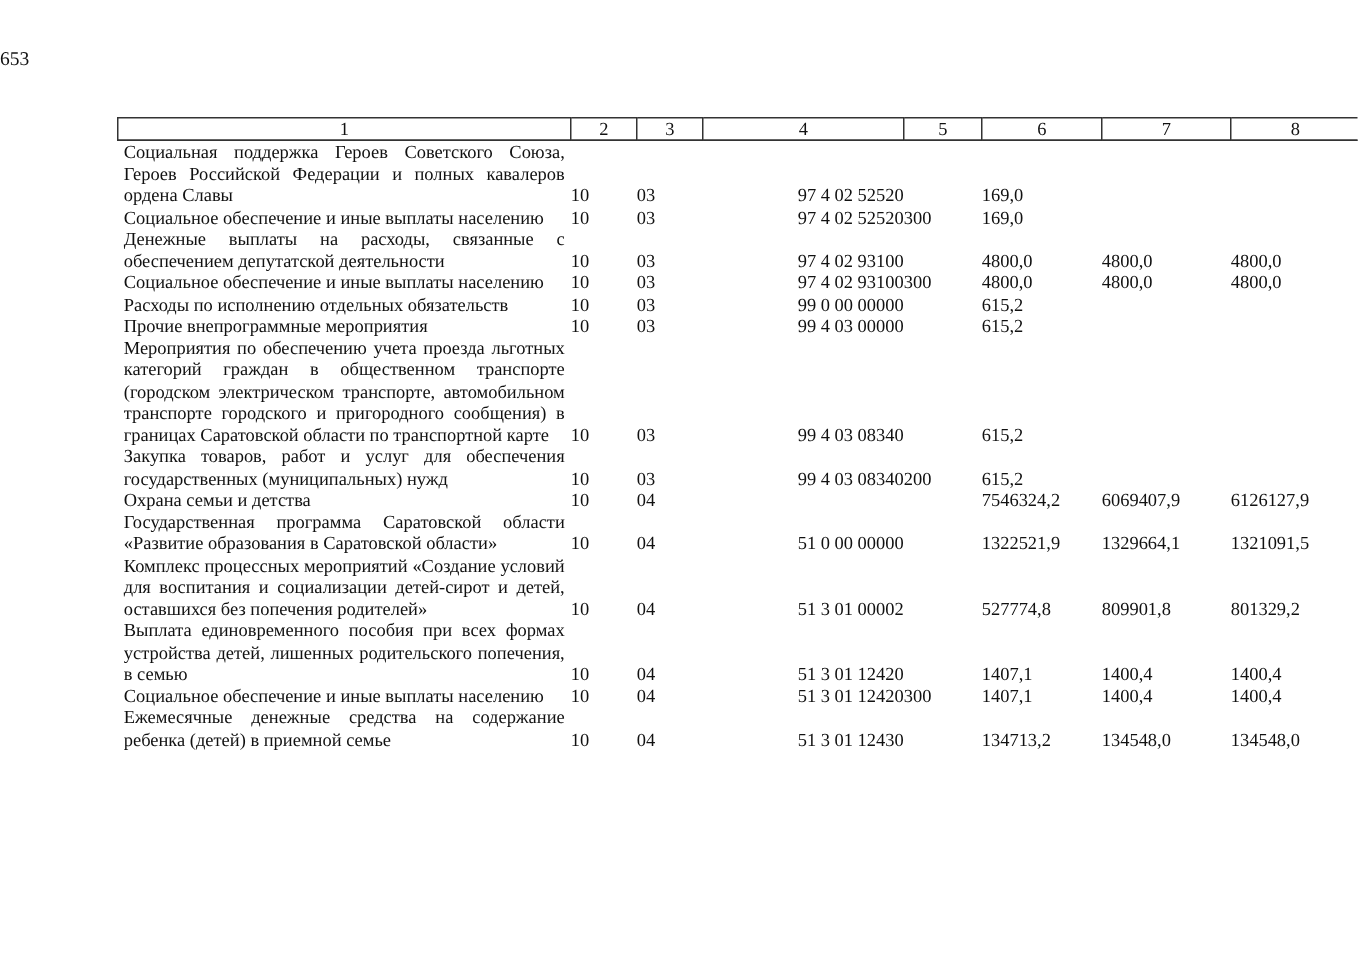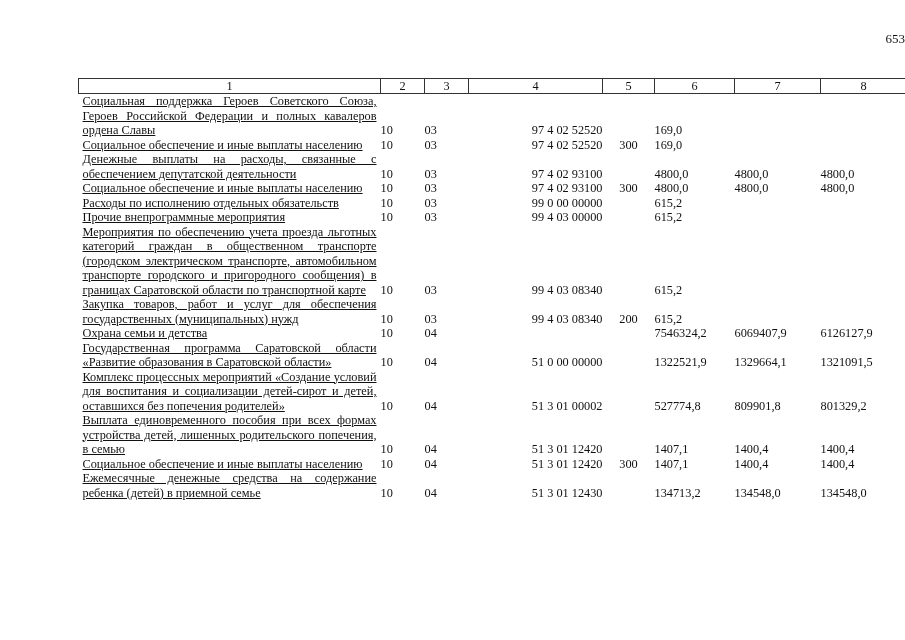--- a/index.html
+++ b/index.html
@@ -1,36 +1,36 @@
 <!DOCTYPE html>
 <html><head>
 <meta charset="utf-8">
 <style>
   html, body { margin:0; padding:0; background:#ffffff; }
   body { width:905px; height:640px; position:relative; overflow:hidden;
          font-family:"Liberation Serif","DejaVu Serif",serif; color:#111; }
-  .page-num { position:absolute; top:31px; left:0; width:905px; text-align:right;
+  .page-num { position:absolute; top:31px; left:0; width:905px; text-align:left;
               font-size:13px; }
   table.budget { position:absolute; top:78px; left:78px; width:798px;
                  border-collapse:collapse; table-layout:fixed; font-size:12.3px; line-height:14.5px; }
   table.budget col.c1 { width:302px; }
   table.budget col.c2 { width:44px; }
   table.budget col.c3 { width:44px; }
   table.budget col.c4 { width:134px; }
   table.budget col.c5 { width:52px; }
   table.budget col.c6 { width:80px; }
   table.budget col.c7 { width:86px; }
   table.budget col.c8 { width:86px; }
   thead th { border:1px solid #333; font-weight:normal; text-align:center;
              padding:0; height:14px; line-height:13px; }
   tbody td { padding:0; vertical-align:bottom; border:none; }
-  td.name { text-align:justify; padding-left:4px; padding-right:4px;text-decoration:underline; }
+  td.name { text-align:justify; padding-left:4px; padding-right:4px; }
   td.sect, td.sub { }
   td.csr { text-align:right; padding-left:10px; }
-  td.vr { text-align:center; }
+  td.vr { text-align:left; }
   td.num { text-align:left; padding-right:6px; }
 </style>
 </head>
 <body>
 
 <div class="page-num">653</div>
 
 <table class="budget">
   <colgroup>
     <col class="c1">

